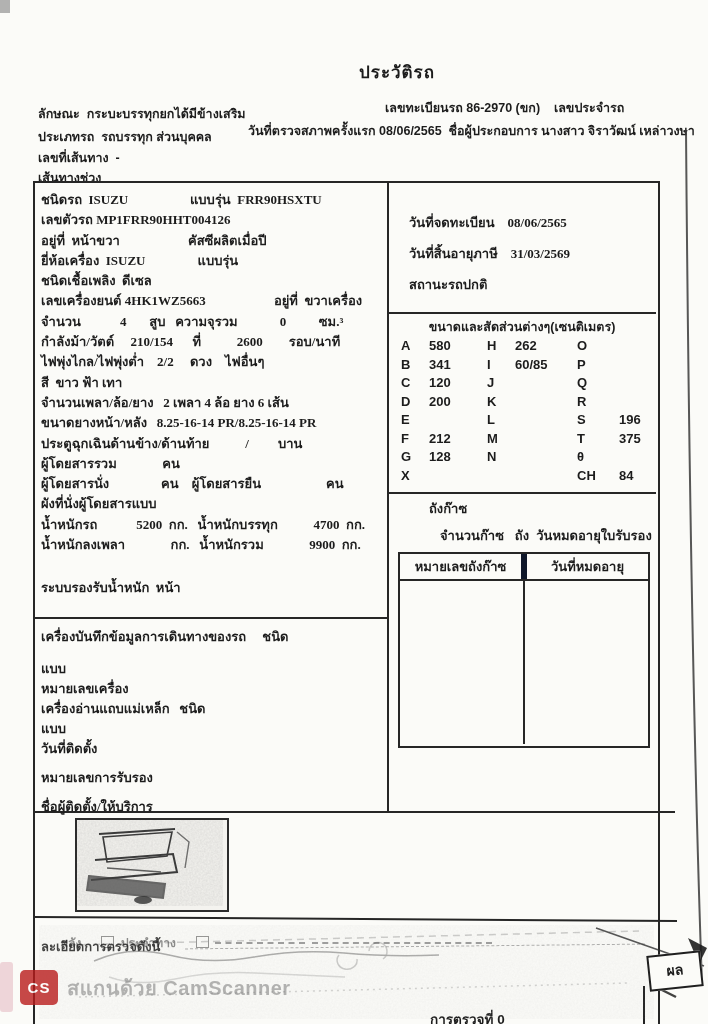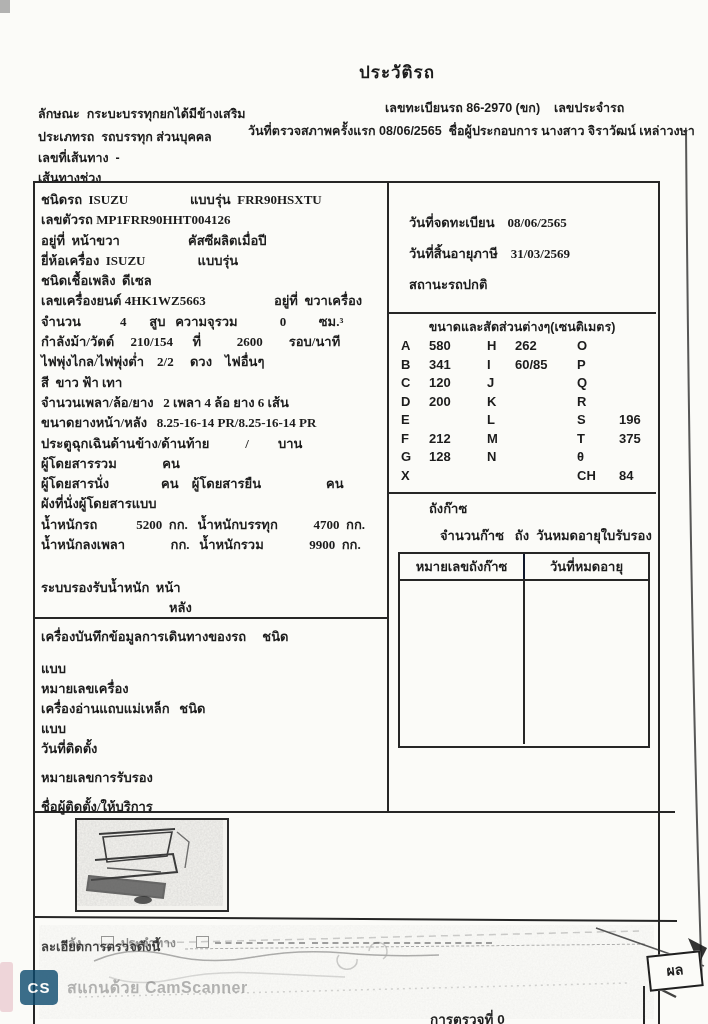--- a/index.html
+++ b/index.html
@@ -26,41 +26,41 @@
   .reg .ln{line-height:31px;margin-left:8px;}
   .dimtitle{left:354px;top:134px;width:266px;text-align:center;font-size:12.5px;}
   .dimgrid{left:366px;top:155px;display:grid;grid-template-columns:28px 58px 28px 62px 42px 44px;
            grid-auto-rows:18.5px;font-size:13px;}
   .dimgrid span{display:block;}
   .gastitle{left:394px;top:315px;font-size:13px;text-align:right;}
   .gassub{left:357px;top:342px;font-size:13px;white-space:pre;margin-left:48px;}
   .gastbl{left:363px;top:369px;width:248px;height:192px;border:2px solid #262626;}
   .gashead{display:flex;height:25px;border-bottom:2px solid #262626;}
   .gashead div{flex:1;text-align:center;font-size:13px;line-height:25px;}
-  .gashead div+div{border-left:2px solid #0f172a;}
+  .gashead div+div{border-left:6px solid #0f172a;}
   
   .photo{left:40px;top:635px;width:150px;height:90px;border:2px solid #2c2c2c;background:#f4f3ef;}
   
   .faderow{left:6px;top:736px;width:600px;font-size:12px;opacity:.5;filter:blur(.4px);white-space:pre;}
   .cbx{display:inline-block;width:11px;height:10px;border:1.5px solid #333;vertical-align:-1px;}
   .dash{display:inline-block;border-top:2px dashed #444;vertical-align:3px;}
   .detail{left:6px;top:753px;font-size:13px;opacity:.85;}
   .detail-dash{left:150px;top:763px;width:460px;border-top:1.5px dashed #666;opacity:.5;transform:rotate(-.6deg);}
   .partial{left:395px;top:825px;font-size:13.5px;}
   .vline2{left:608px;top:803px;width:2px;height:45px;background:#222;}
   
   .edge-svg{left:0;top:0;width:708px;height:1024px;pointer-events:none;}
   .fold-label{left:648px;top:953px;width:50px;height:32px;border:2px solid #1f1f1f;
               transform:rotate(-6deg);text-align:center;font-size:14px;line-height:30px;background:#fbfbf8;}
   .corner-mark{left:0;top:0;width:10px;height:13px;background:#777;opacity:.55;}
   .pink{left:0;top:962px;width:13px;height:50px;background:#e3b6bf;opacity:.55;border-radius:3px;}
   .wm{left:20px;top:970px;display:flex;align-items:center;gap:9px;}
-  .wm-logo{width:38px;height:35px;background:#0c4a6e;opacity:.8;border-radius:5px;color:#fff;
+  .wm-logo{width:38px;height:35px;background:#b91c1c;opacity:.8;border-radius:5px;color:#fff;
            font-size:15px;text-align:center;line-height:35px;letter-spacing:1px;}
-  .wm-text{font-size:16px;color:#6e6e6e;opacity:.5;letter-spacing:.5px;filter:blur(.3px);}
+  .wm-text{font-size:20px;color:#6e6e6e;opacity:.5;letter-spacing:.5px;filter:blur(.3px);}
   .noise{opacity:.8;pointer-events:none;}
 </style>
 </head>
 <body>
 
 <div class="page">
 
   <div class="abs title">ประวัติรถ</div>
   <div class="abs hdr" style="left:38px;top:104px;">ลักษณะ  กระบะบรรทุกยกได้มีข้างเสริม</div>
   <div class="abs hdr" style="left:385px;top:98px;">เลขทะเบียนรถ 86-2970 (ขก)    เลขประจำรถ</div>
@@ -94,21 +94,20 @@
       <div class="ln">ประตูฉุกเฉินด้านข้าง/ด้านท้าย           /         บาน</div>
       <div class="ln">ผู้โดยสารรวม              คน</div>
       <div class="ln">ผู้โดยสารนั่ง                คน    ผู้โดยสารยืน                    คน</div>
       <div class="ln">ผังที่นั่งผู้โดยสารแบบ</div>
       <div class="ln">น้ำหนักรถ            5200  กก.   น้ำหนักบรรทุก           4700  กก.</div>
       <div class="ln">น้ำหนักลงเพลา              กก.   น้ำหนักรวม              9900  กก.</div>
     </div>
 
     <div class="abs sus">
       <div class="ln">ระบบรองรับน้ำหนัก  หน้า</div>
-      <div class="ln ind">หลัง</div>
     </div>
 
     <div class="abs rec">
       <div class="ln">เครื่องบันทึกข้อมูลการเดินทางของรถ     ชนิด</div>
       <div class="ln">แบบ</div>
       <div class="ln">หมายเลขเครื่อง</div>
       <div class="ln">เครื่องอ่านแถบแม่เหล็ก   ชนิด</div>
       <div class="ln">แบบ</div>
       <div class="ln">วันที่ติดตั้ง</div>
       <div class="ln">หมายเลขการรับรอง</div>

